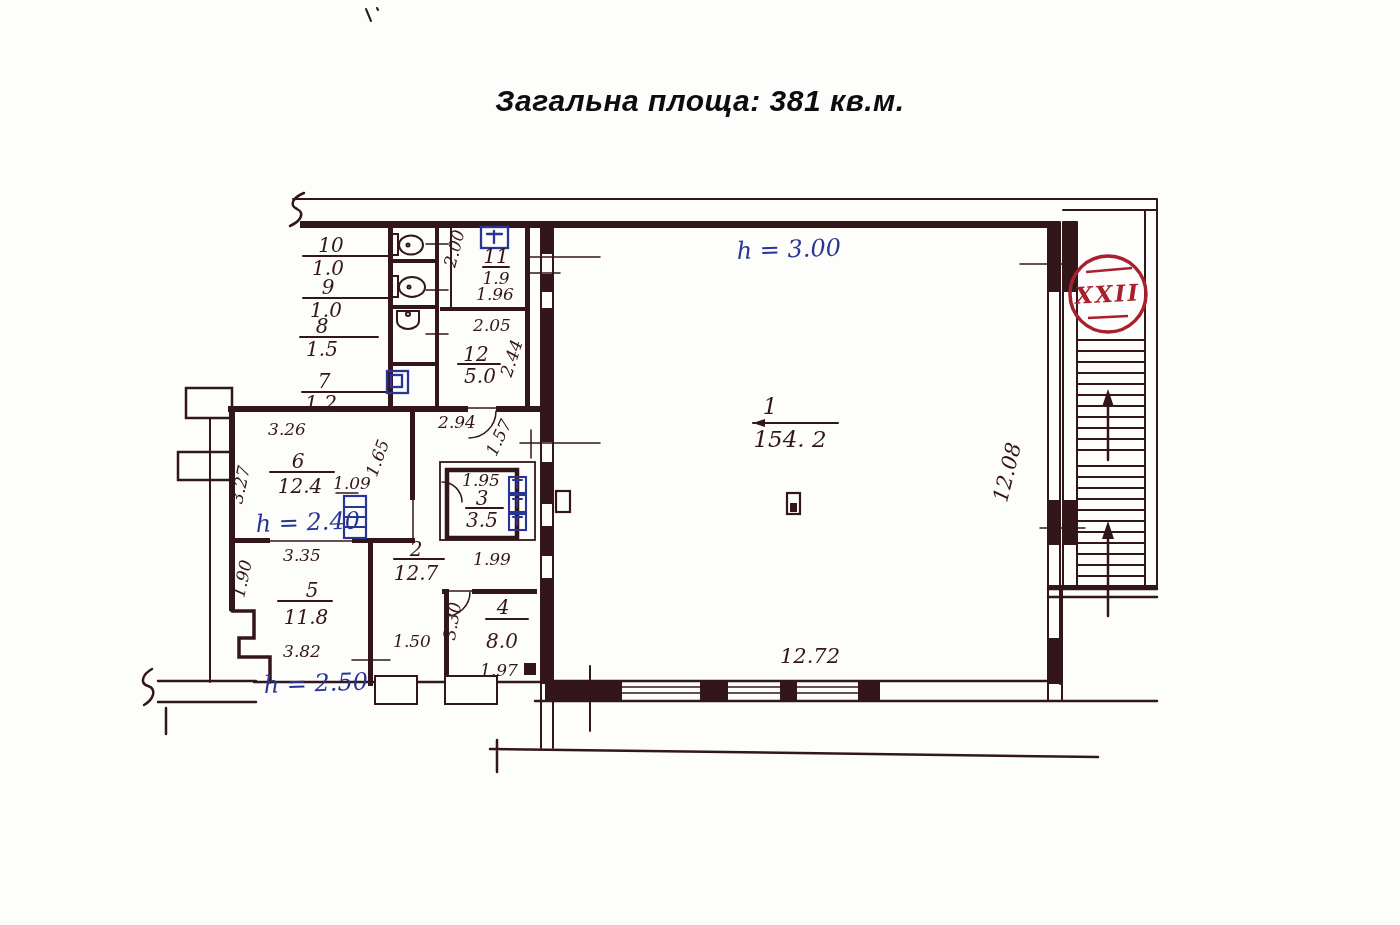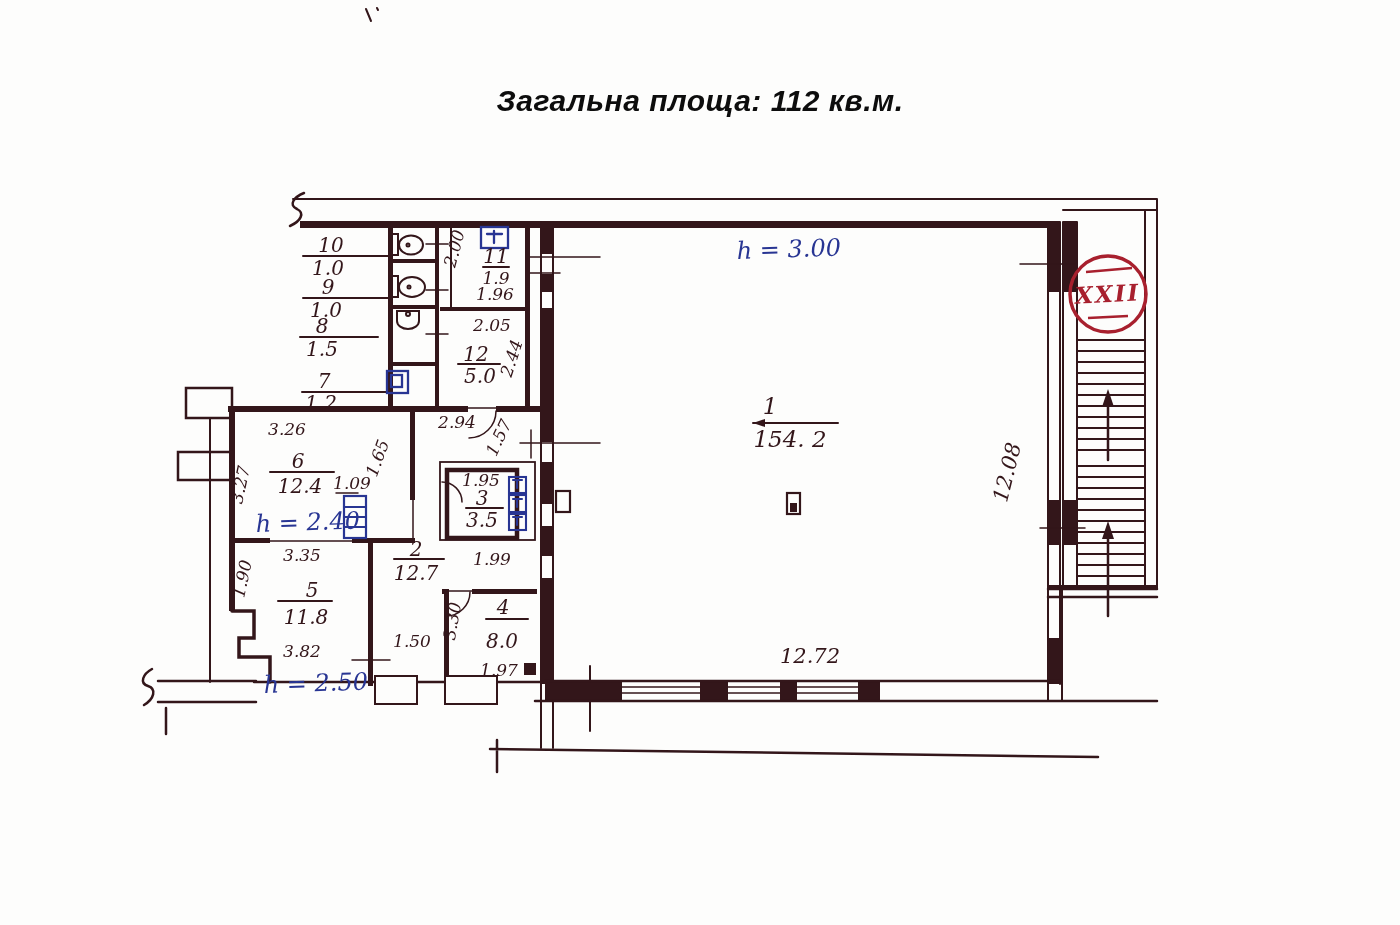--- a/index.html
+++ b/index.html
@@ -16,21 +16,21 @@
   .area   { font-size:20px; }
   .area-lg{ font-size:23px; }
   .blue-note { font-size:24px; }
   .badge  { font-size:23px; font-weight:bold; letter-spacing:2px; }
 </style>
 </head>
 <body>
 
 <div class="page">
 
-  <div class="title">Загальна площа: 112 кв.м.</div>
+  <div class="title">Загальна площа: 381 кв.м.</div>
 
   <svg class="plan" width="1400" height="925" viewBox="0 0 1400 925">
 
     <g stroke="none" fill="#33161a">
       <path d="
         M300,221 h748 v7 h-748 z
         M388,221 h5 v187 h-5 z
         M525,221 h5 v187 h-5 z
         M228,406 h240 v6 h-240 z
         M496,406 h52 v6 h-52 z

